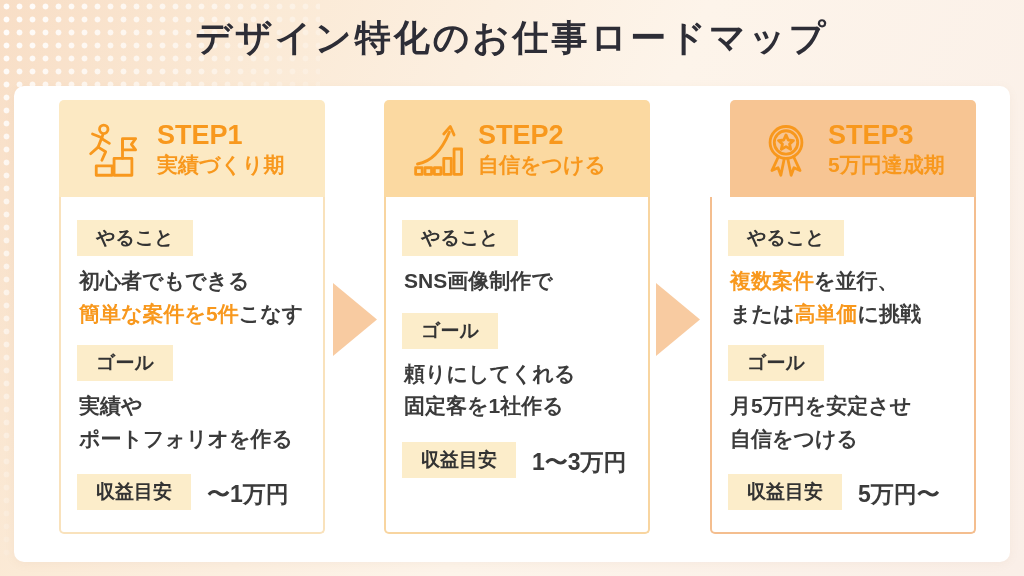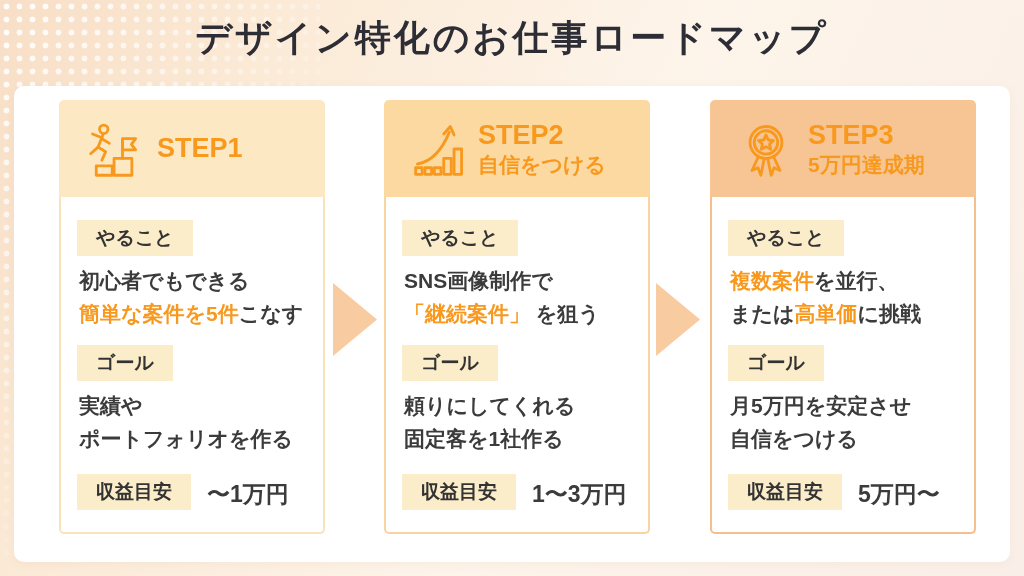--- a/index.html
+++ b/index.html
@@ -75,20 +75,21 @@
         <circle cx="20" cy="11" r="4.5"></circle>
         <path d="M19 17 L14 30"></path>
         <path d="M18 20 L8 16"></path>
         <path d="M18 21 L26 26"></path>
         <path d="M14 30 L6 37"></path>
         <path d="M14 30 L22 35 L18 44"></path>
       </svg>
     </span>
     <div class="header-text">
       <div class="step-label">STEP1</div>
+      <div class="phase">実績づくり期</div>
     </div>
   </header>
   <div class="card-body" style="border-color: rgb(249, 226, 188);">
     <span class="chip">やること</span>
     <div class="text-block">
         <div class="text-line"><span>初心者でもできる</span></div>
         <div class="text-line"><span class="hl">簡単な案件を5件</span><span>こなす</span></div>
       </div>
     <span class="chip">ゴール</span>
     <div class="text-block">
@@ -119,38 +120,37 @@
     </span>
     <div class="header-text">
       <div class="step-label">STEP2</div>
       <div class="phase">自信をつける</div>
     </div>
   </header>
   <div class="card-body" style="border-color: rgb(248, 213, 160);">
     <span class="chip">やること</span>
     <div class="text-block">
         <div class="text-line"><span>SNS画像制作で</span></div>
-        <div class="text-line"><span class="hl">「継続案件」</span><span> を狙う</span></div>
       </div>
     <span class="chip">ゴール</span>
     <div class="text-block">
         <div class="text-line"><span>頼りにしてくれる</span></div>
         <div class="text-line"><span>固定客を1社作る</span></div>
       </div>
     <div class="revenue-row">
       <span class="chip">収益目安</span>
       <span class="revenue-value">1〜3万円</span>
     </div>
   </div>
 </section>
 
 <div class="flow-arrow" id="arrow-2"></div>
 
 <section class="card" id="card-3">
-  <header class="card-header" style="background: rgb(247, 197, 147);">
+  <header class="card-header" style="background: rgb(247, 197, 147); margin-left: 20px;">
     <span class="icon">
       <svg viewBox="0 0 64 64" fill="none" stroke="#F8981D" stroke-width="3" stroke-linecap="round" stroke-linejoin="round">
         <circle cx="32" cy="25" r="17"></circle>
         <circle cx="32" cy="25" r="12.5"></circle>
         <path d="M32 17 L34.4 22.4 L40 23 L35.8 26.8 L37 32.4 L32 29.5 L27 32.4 L28.2 26.8 L24 23 L29.6 22.4 Z"></path>
         <path d="M24 40 L17 55 L23.5 52 L26.5 60 L30 43"></path>
         <path d="M40 40 L47 55 L40.5 52 L37.5 60 L34 43"></path>
       </svg>
     </span>
     <div class="header-text">

